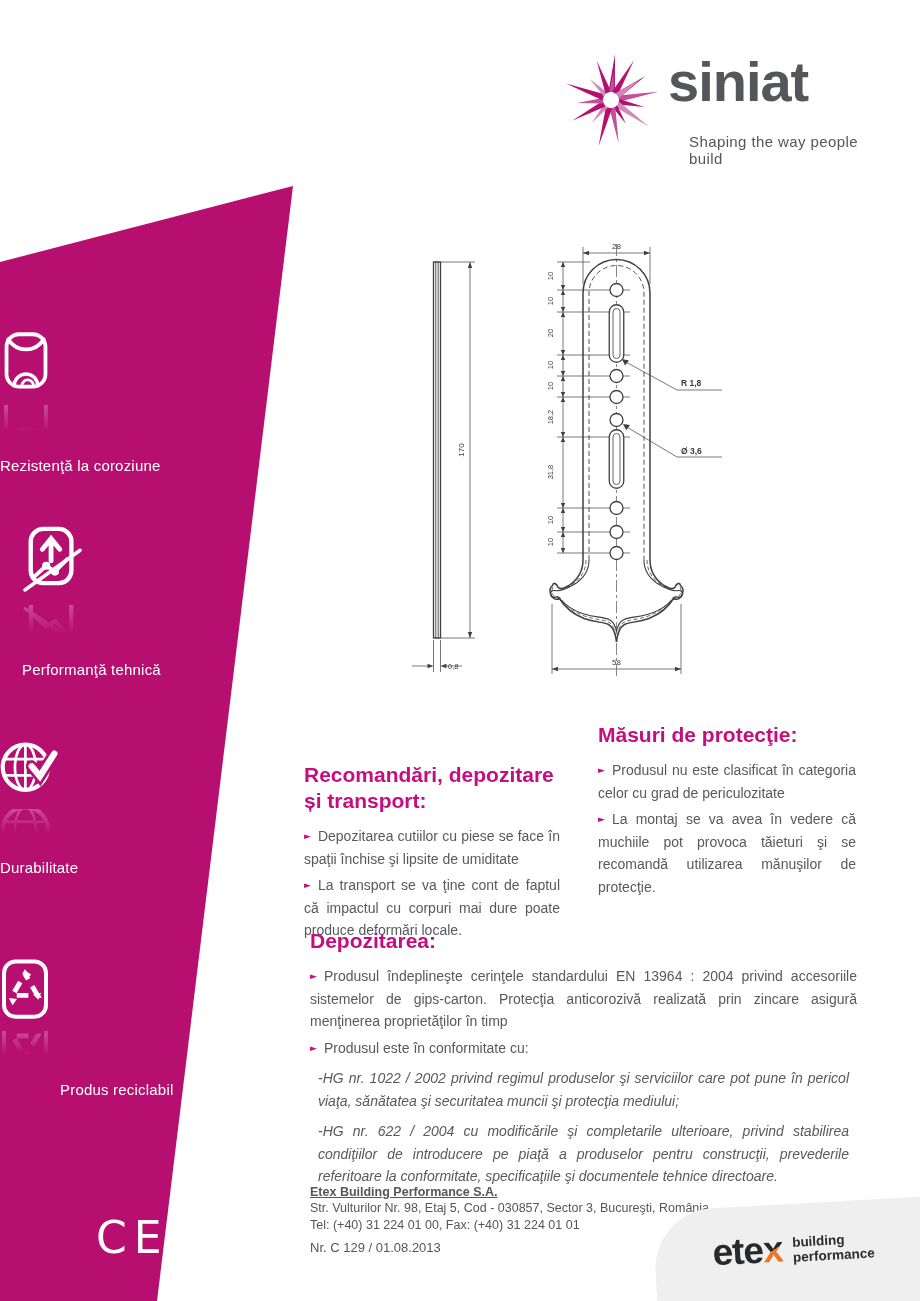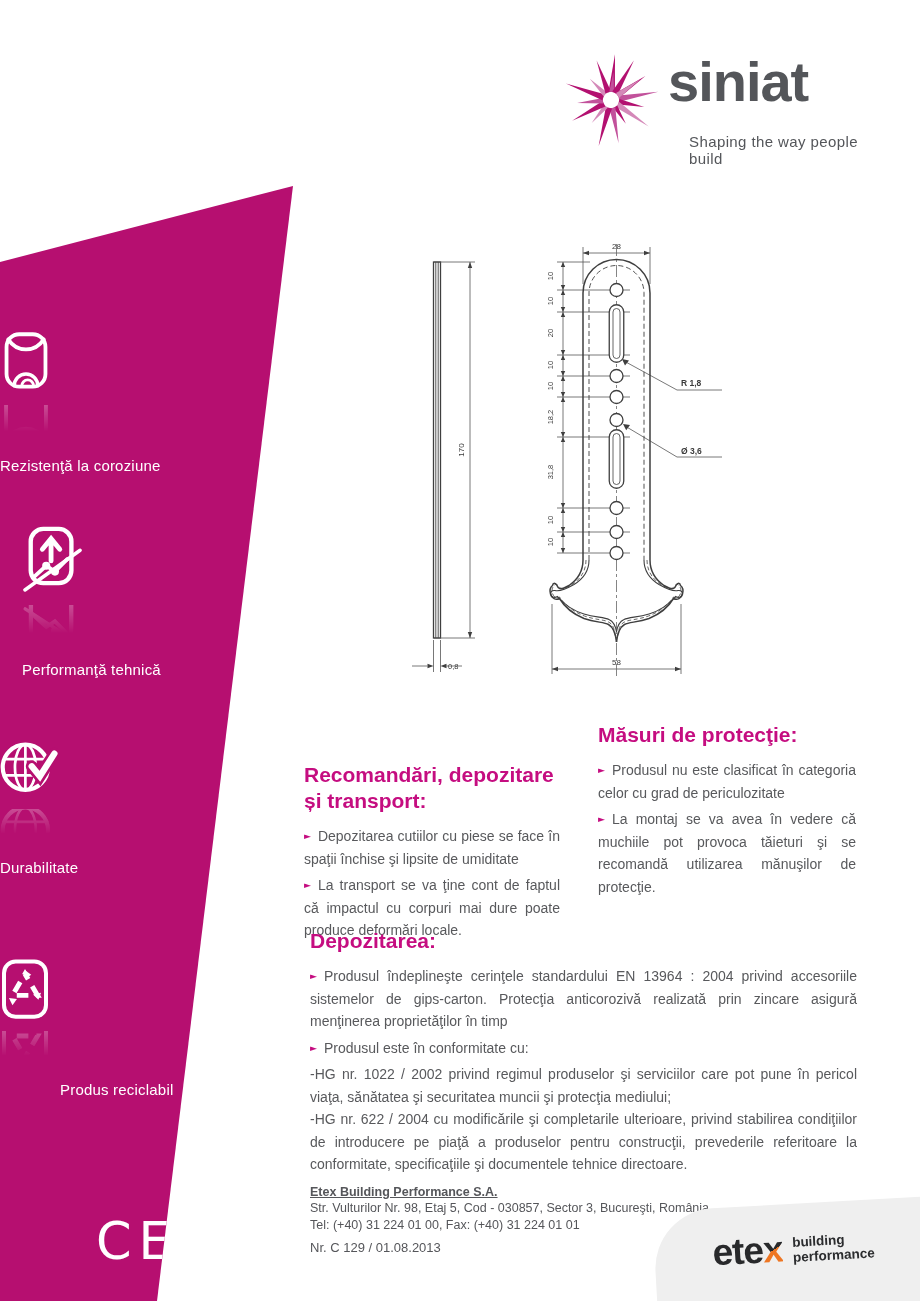--- a/index.html
+++ b/index.html
@@ -7,41 +7,41 @@
         font-family:"Liberation Sans","DejaVu Sans",sans-serif;margin:0 auto;}
   
   .sidebar{position:absolute;left:0;top:0;width:300px;height:1301px;background:#b60f70;
            clip-path:polygon(0px 262px,293px 186px,157px 1301px,0px 1301px);}
   .side-item{position:absolute;left:0;width:250px;color:#fff;}
   .icon-wrap{display:inline-block;}
   .reflect{display:block;transform:scaleY(-1);opacity:.32;margin-top:5px;
            -webkit-mask-image:linear-gradient(to top,rgba(0,0,0,.8) 0%,transparent 60%);
            mask-image:linear-gradient(to top,rgba(0,0,0,.8) 0%,transparent 60%);}
   .side-label{font-size:15px;letter-spacing:.2px;margin:6px auto 0;line-height:21px;}
-  .ce{position:absolute;left:96px;top:1212px;color:#fff;font-size:51px;letter-spacing:7px;
+  .ce{position:absolute;left:96px;top:1212px;color:#fff;font-size:44px;letter-spacing:7px;
       font-family:"DejaVu Sans",sans-serif;font-weight:400;}
   
   .brand{position:absolute;left:555px;top:40px;width:340px;height:130px;}
   .brand-name{position:absolute;left:113px;top:14px;font-size:56px;font-weight:600;
               color:#54565a;letter-spacing:-1px;line-height:1;}
   .brand-tagline{position:absolute;left:134px;top:93px;font-size:15px;color:#54565a;
                  letter-spacing:.4px;}
   
   .drawing{position:absolute;left:400px;top:228px;}
   .drawing text{font-family:"Liberation Sans","DejaVu Sans",sans-serif;fill:#3b3b3b;}
   
   .hd{color:#c50d80;font-size:21px;font-weight:700;line-height:26px;margin:0 0 11px;}
   .body-txt{color:#58595c;font-size:14px;line-height:22.5px;}
   .bullet{margin:0 0 4px;text-align:justify;}
   .b-arrow{color:#c50d80;font-size:9px;font-family:"DejaVu Sans",sans-serif;
            vertical-align:2px;margin-right:7px;}
   .col-left{position:absolute;left:304px;top:722px;width:256px;margin-top:40px;}
   .col-right{position:absolute;left:598px;top:722px;width:258px;}
   .sec-cert{position:absolute;left:310px;top:928px;width:547px;}
-  .plain-par{margin:0;text-align:justify;}
+  .plain-par{margin:8px;text-align:justify;font-style:italic;}
   
   .footer-info{position:absolute;left:310px;top:1185px;width:440px;color:#55565a;}
   .company{font-size:12.5px;font-weight:700;margin:0;text-decoration:underline;}
   .addr{font-size:12.5px;margin:1px 0 0;line-height:16px;}
   .doc-number{position:absolute;left:310px;top:1240px;color:#55565a;font-size:13px;}
   .etex-card{position:absolute;left:652px;top:1206px;width:340px;height:170px;
              background:#efefef;border-top-left-radius:60px;transform:rotate(-3.2deg);
              transform-origin:30% 0%;}
   .etex-logo{position:absolute;left:58px;top:26px;display:flex;align-items:flex-start;}
   .etex-word{font-size:37px;font-weight:700;color:#28292b;letter-spacing:-1px;line-height:1;}

